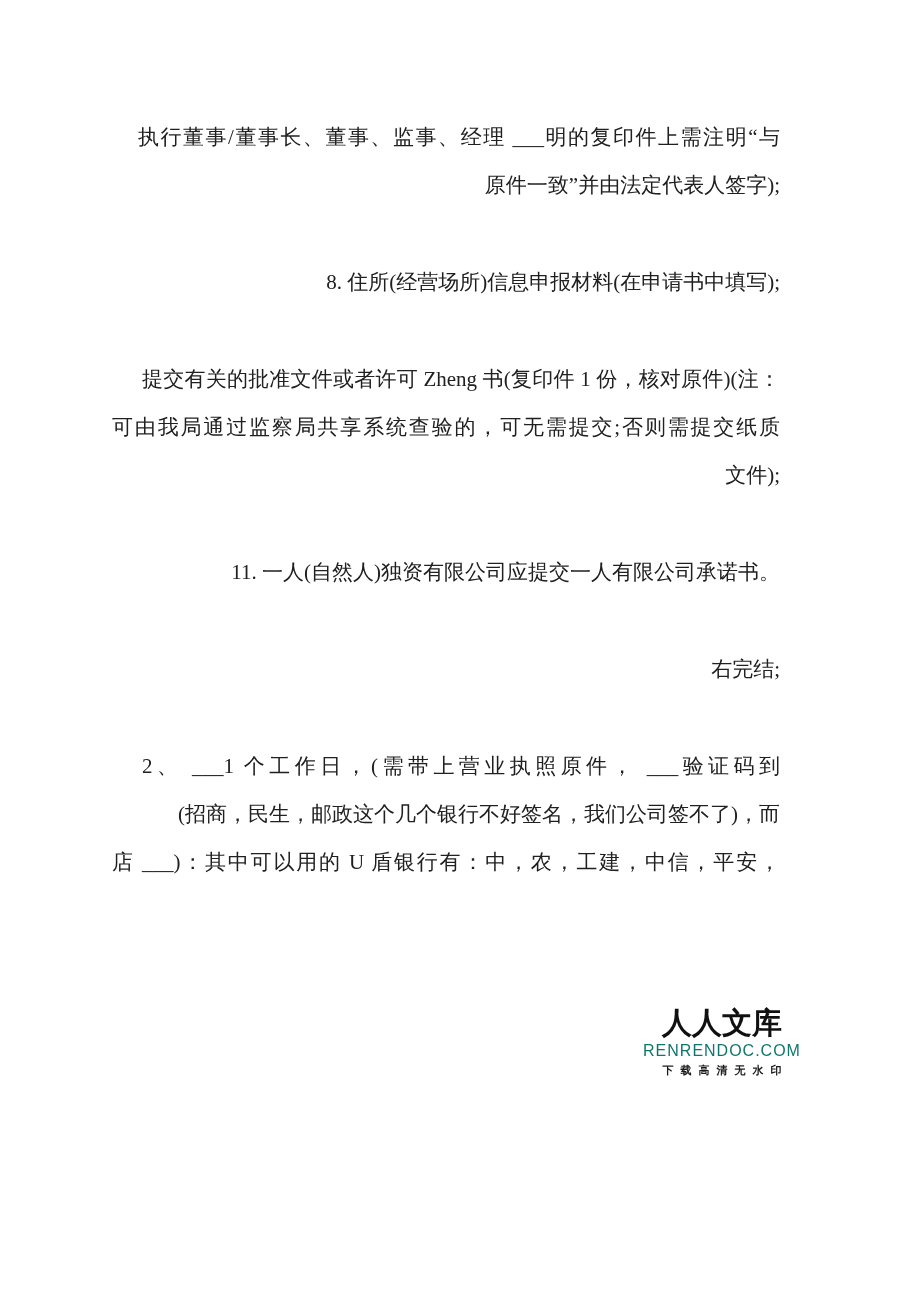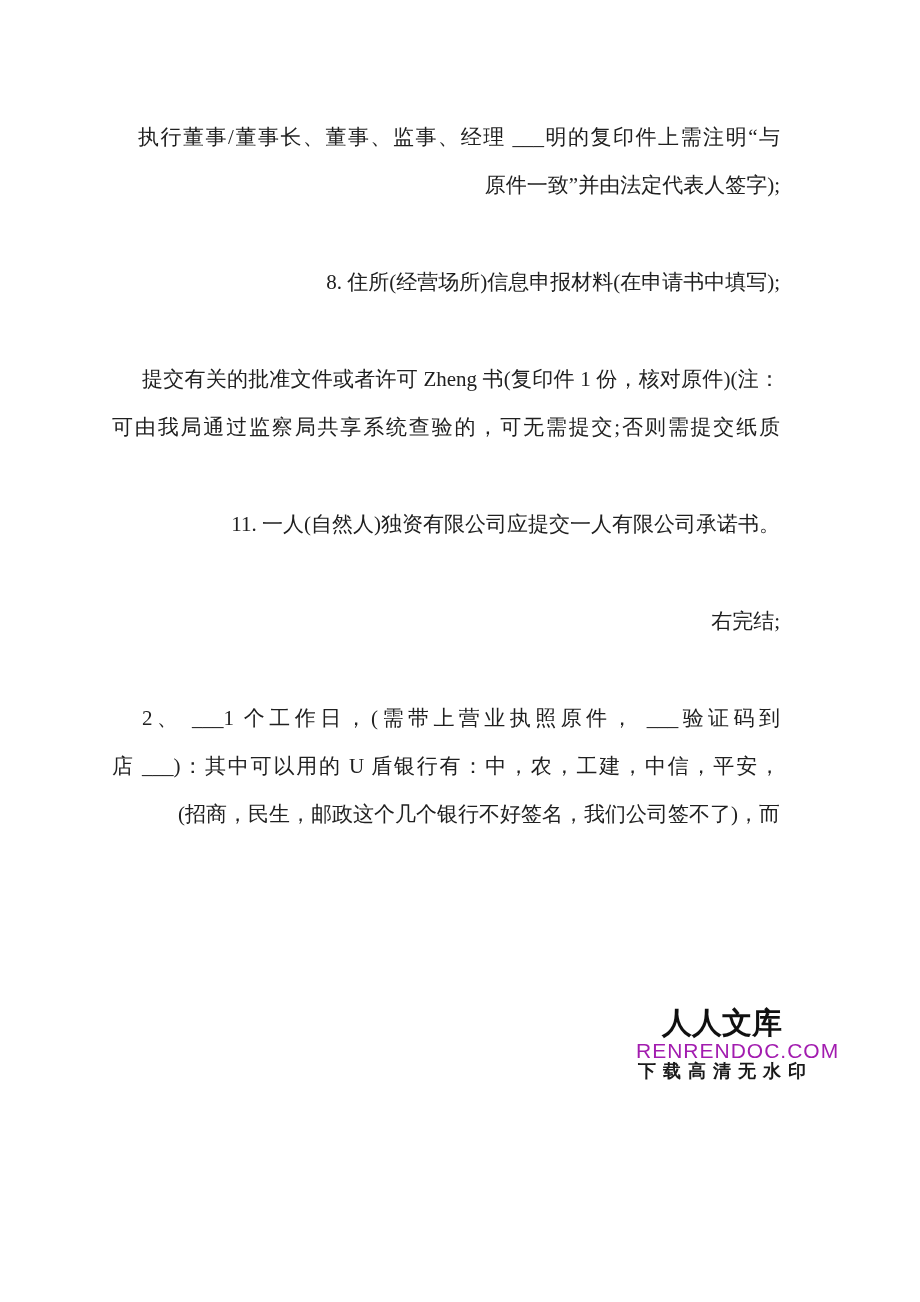--- a/index.html
+++ b/index.html
@@ -61,29 +61,29 @@
   }
   .wm-brand {
     font-size: 30px;
     font-weight: bold;
     line-height: 42px;
     letter-spacing: 0px;
     color: #101010;
     font-family: "Liberation Serif", "DejaVu Serif", serif;
   }
   .wm-site {
-    font-size: 21px;
+    font-size: 16px;
     line-height: 16px;
     letter-spacing: 1px;
-    color: #a21caf;
+    color: #0f766e;
     margin-top: -1px;
     font-family: "Liberation Sans", "DejaVu Sans", sans-serif;
   }
   .wm-tagline {
-    font-size: 18px;
+    font-size: 11px;
     font-weight: bold;
     line-height: 15px;
     letter-spacing: 7px;
     margin-top: 4px;
     margin-right: -7px;
     color: #1a1a1a;
     font-family: "DejaVu Sans", "Liberation Sans", sans-serif;
   }
 </style>
 </head>
@@ -99,34 +99,35 @@
     </div>
 
     <div class="para ind">
       <div class="line">8. 住所(经营场所)信息申报材料(在申请书中填写);</div>
     </div>
 
 
     <div class="para ind">
       <div class="line just">提交有关的批准文件或者许可 Zheng 书(复印件 1 份，核对原件)(注：</div>
       <div class="line just">可由我局通过监察局共享系统查验的，可无需提交;否则需提交纸质</div>
+      <div class="line">文件);</div>
     </div>
 
     <div class="para ind">
       <div class="line">11. 一人(自然人)独资有限公司应提交一人有限公司承诺书。</div>
     </div>
 
     <div class="para ind">
       <div class="line">右完结;</div>
     </div>
 
     <div class="para ind">
       <div class="line just">2、 ___1 个工作日，(需带上营业执照原件， ___验证码到</div>
+      <div class="line">(招商，民生，邮政这个几个银行不好签名，我们公司签不了)，而</div>
       <div class="line just">店 ___)：其中可以用的 U 盾银行有：中，农，工建，中信，平安，</div>
-      <div class="line">(招商，民生，邮政这个几个银行不好签名，我们公司签不了)，而</div>
     </div>
 
   </div>
 
   <div class="watermark">
     <div class="wm-brand">人人文库</div>
     <div class="wm-site">RENRENDOC.COM</div>
     <div class="wm-tagline">下载高清无水印</div>
   </div>
 

